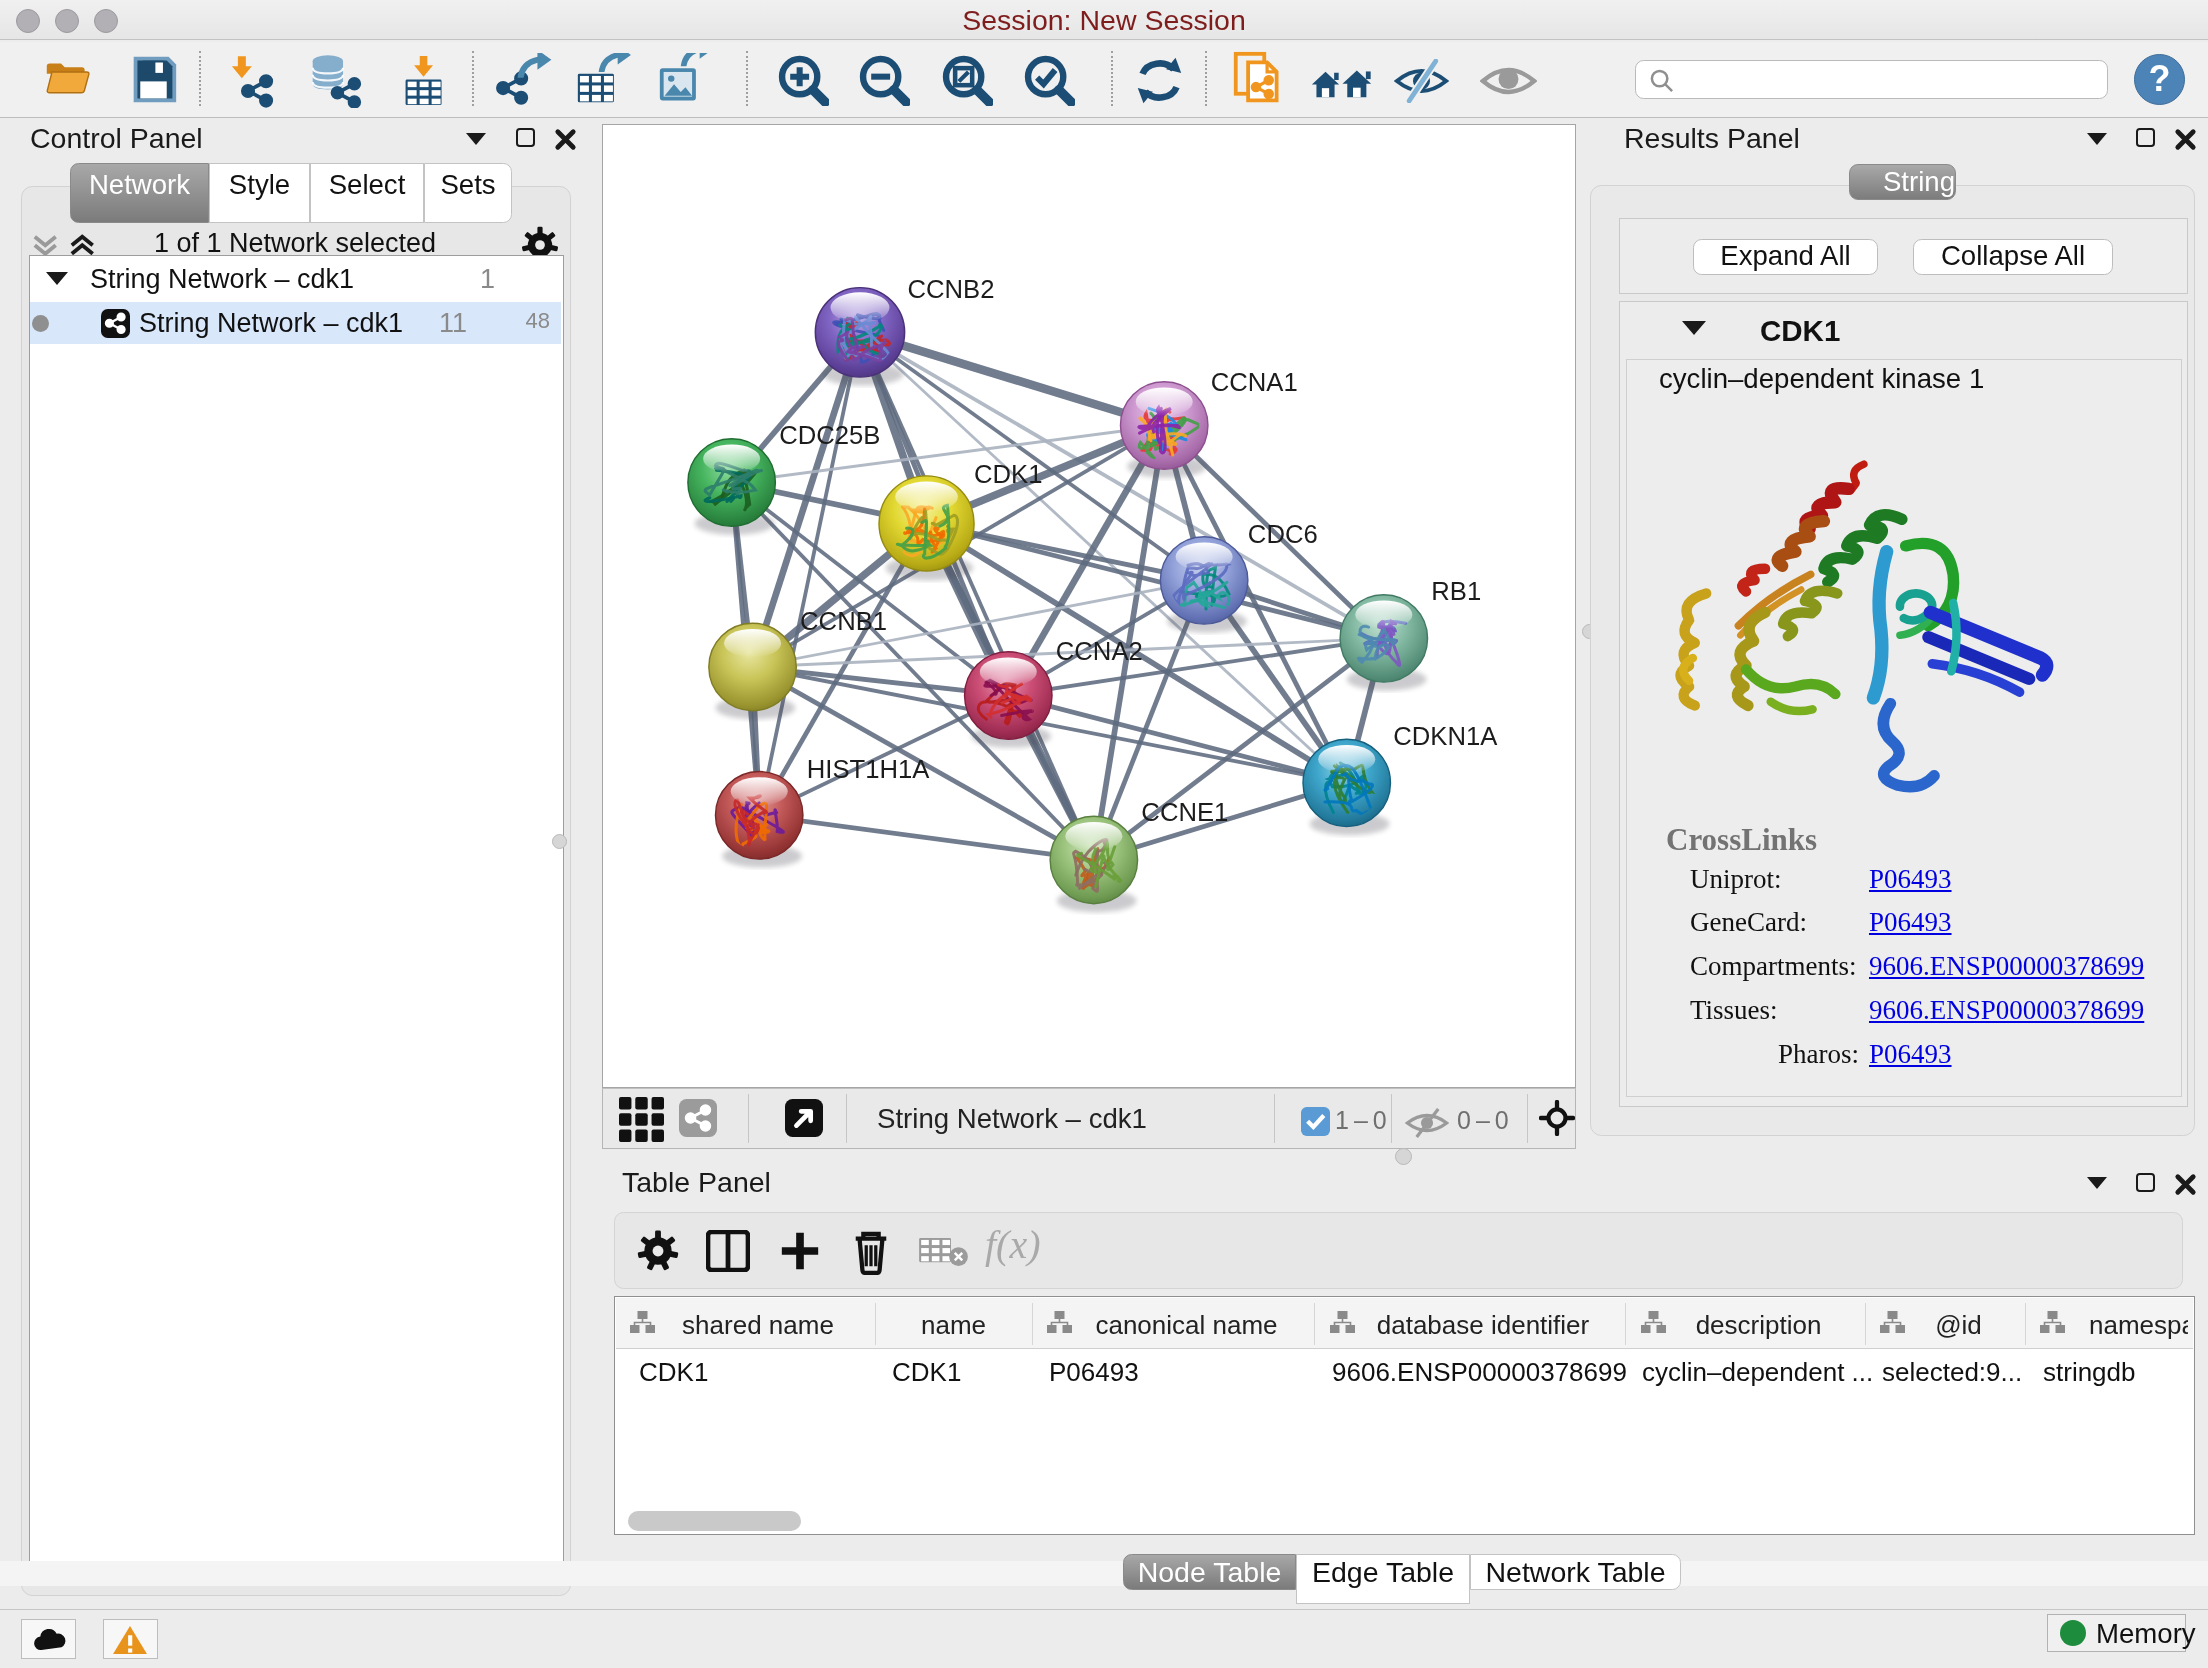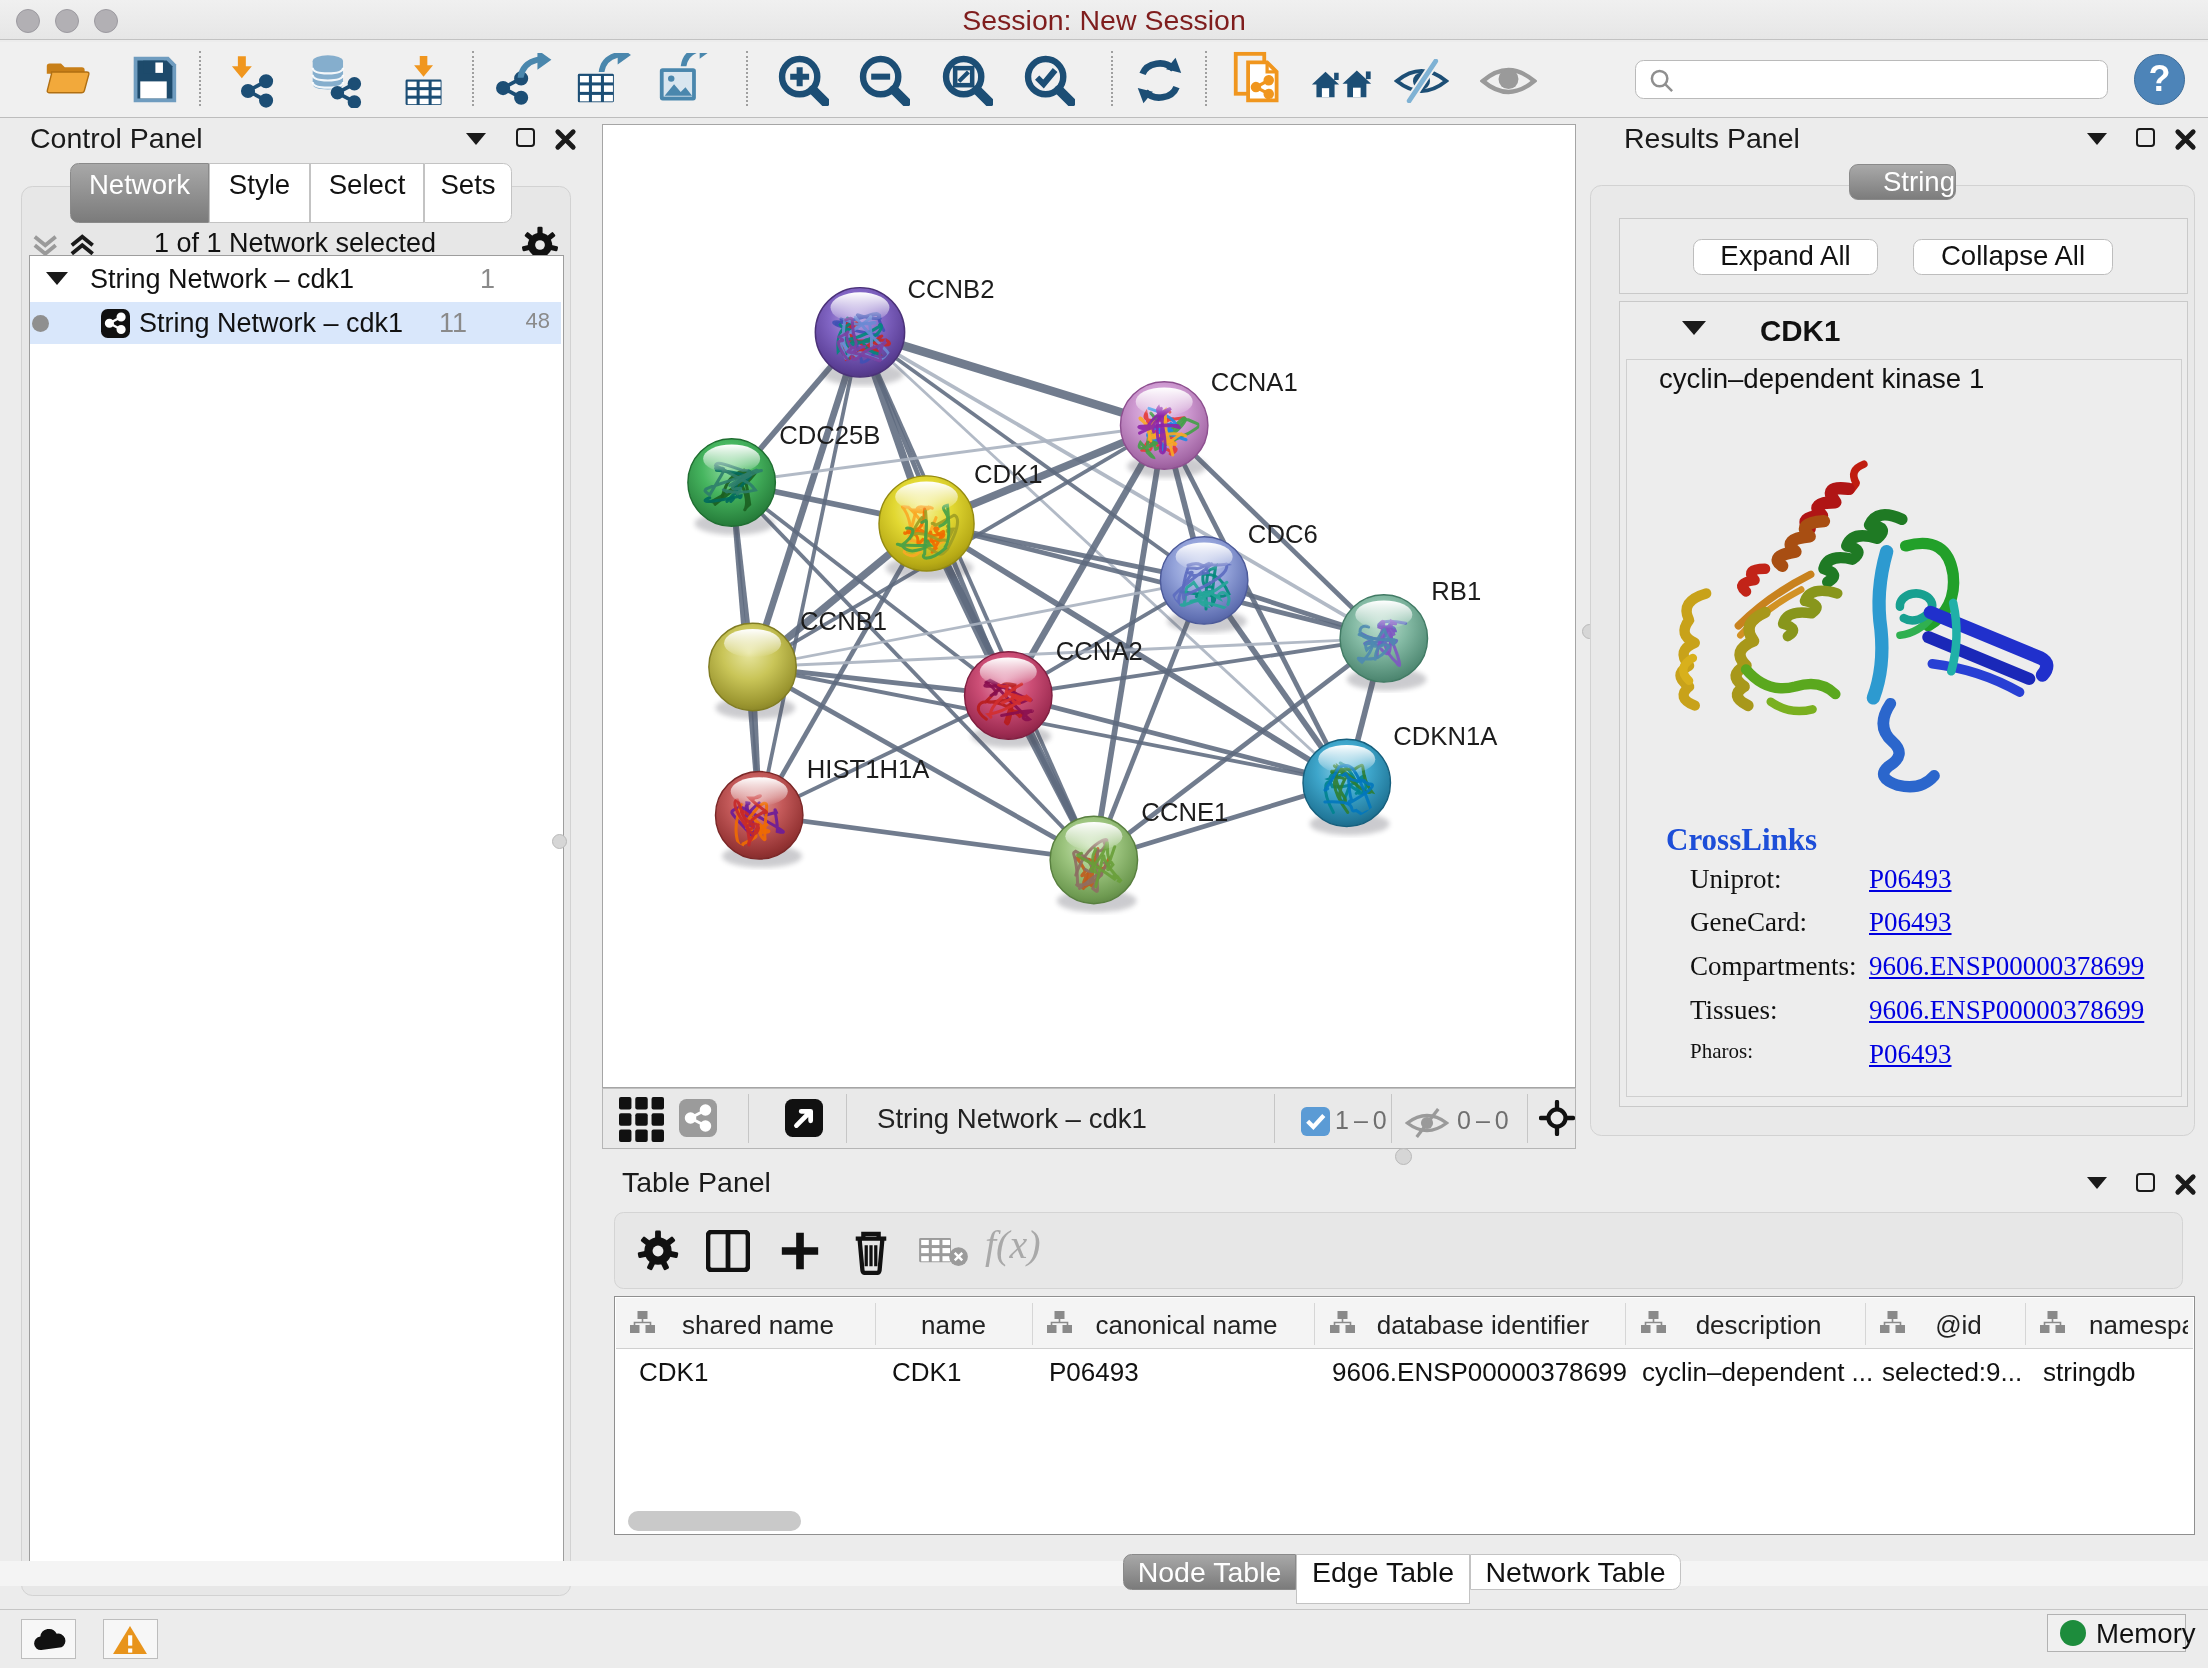--- a/index.html
+++ b/index.html
@@ -650,30 +650,30 @@
       <path d="M130 286 q20 14 44 8" stroke="#7ab020" stroke-width="9"></path>
       <path d="M252 128 q-12 42 -6 82 q4 40 -8 72" stroke="#2d9ad0" stroke-width="14"></path>
       <path d="M266 186 a17 13 0 1 1 26 10 q-12 8 -22 2" stroke="#18a090" stroke-width="9"></path>
       <path d="M298 192 L414 240 q12 6 2 18" stroke="#2030cc" stroke-width="14"></path>
       <path d="M296 218 L402 262" stroke="#1a28b8" stroke-width="13"></path>
       <path d="M300 246 q50 6 92 30" stroke="#2840d4" stroke-width="10"></path>
       <path d="M322 182 q8 36 -2 72" stroke="#20b0a8" stroke-width="9"></path>
       <path d="M256 288 q-16 24 2 40 q16 14 -4 26 q-14 12 10 20 q24 6 38 -10" stroke="#2b66cc" stroke-width="12"></path>
     </g>
   </svg>
-<div class="abs" style="left:1666px;top:822px;font-family:'Liberation Serif',serif;font-size:31px;font-weight:bold;color:#1d4ed8">CrossLinks</div>
+<div class="abs" style="left:1666px;top:822px;font-family:'Liberation Serif',serif;font-size:31px;font-weight:bold;color:#737373">CrossLinks</div>
 <div class="abs" style="left:1690px;top:864px;font-family:'Liberation Serif',serif;font-size:27px;color:#111">Uniprot:</div>
 <div class="abs" style="left:1869px;top:864px;font-family:'Liberation Serif',serif;font-size:27px;color:#0000e0;text-decoration:underline">P06493</div>
 <div class="abs" style="left:1690px;top:907px;font-family:'Liberation Serif',serif;font-size:27px;color:#111">GeneCard:</div>
 <div class="abs" style="left:1869px;top:907px;font-family:'Liberation Serif',serif;font-size:27px;color:#0000e0;text-decoration:underline">P06493</div>
 <div class="abs" style="left:1690px;top:951px;font-family:'Liberation Serif',serif;font-size:27px;color:#111">Compartments:</div>
 <div class="abs" style="left:1869px;top:951px;font-family:'Liberation Serif',serif;font-size:27px;color:#0000e0;text-decoration:underline">9606.ENSP00000378699</div>
 <div class="abs" style="left:1690px;top:995px;font-family:'Liberation Serif',serif;font-size:27px;color:#111">Tissues:</div>
 <div class="abs" style="left:1869px;top:995px;font-family:'Liberation Serif',serif;font-size:27px;color:#0000e0;text-decoration:underline">9606.ENSP00000378699</div>
-<div class="abs" style="left:1690px;top:1039px;font-family:'Liberation Serif',serif;font-size:21px;color:#111">Pharos:</div>
+<div class="abs" style="left:1778px;top:1039px;font-family:'Liberation Serif',serif;font-size:27px;color:#111">Pharos:</div>
 <div class="abs" style="left:1869px;top:1039px;font-family:'Liberation Serif',serif;font-size:27px;color:#0000e0;text-decoration:underline">P06493</div>
 <div class="abs panelhdr" style="left:622px;top:1166px">Table Panel</div>
 <div style="position:absolute;left:2087px;top:1177px;width:0;height:0;border-left:10.5px solid transparent;border-right:10.5px solid transparent;border-top:12.4px solid #1a1a1a"></div>
 <div style="position:absolute;left:2136px;top:1173px;width:19px;height:19px;border:2.9px solid #1a1a1a;border-radius:3.8px"></div>
 <svg style="position:absolute;left:2173px;top:1172px" width="25" height="25" viewBox="0 0 26 26">
     <path d="M5 5 L21 21 M21 5 L5 21" stroke="#1a1a1a" stroke-width="5" stroke-linecap="round"></path>
   </svg>
 <div class="abs" style="left:614px;top:1212px;width:1569px;height:77px;background:#e7e7e7;border:1.9px solid #d4d4d4;border-radius:9.5px"></div>
 <svg style="position:absolute;left:635px;top:1228px" width="46" height="46" viewBox="0 0 48 48">
     <g fill="#111">

